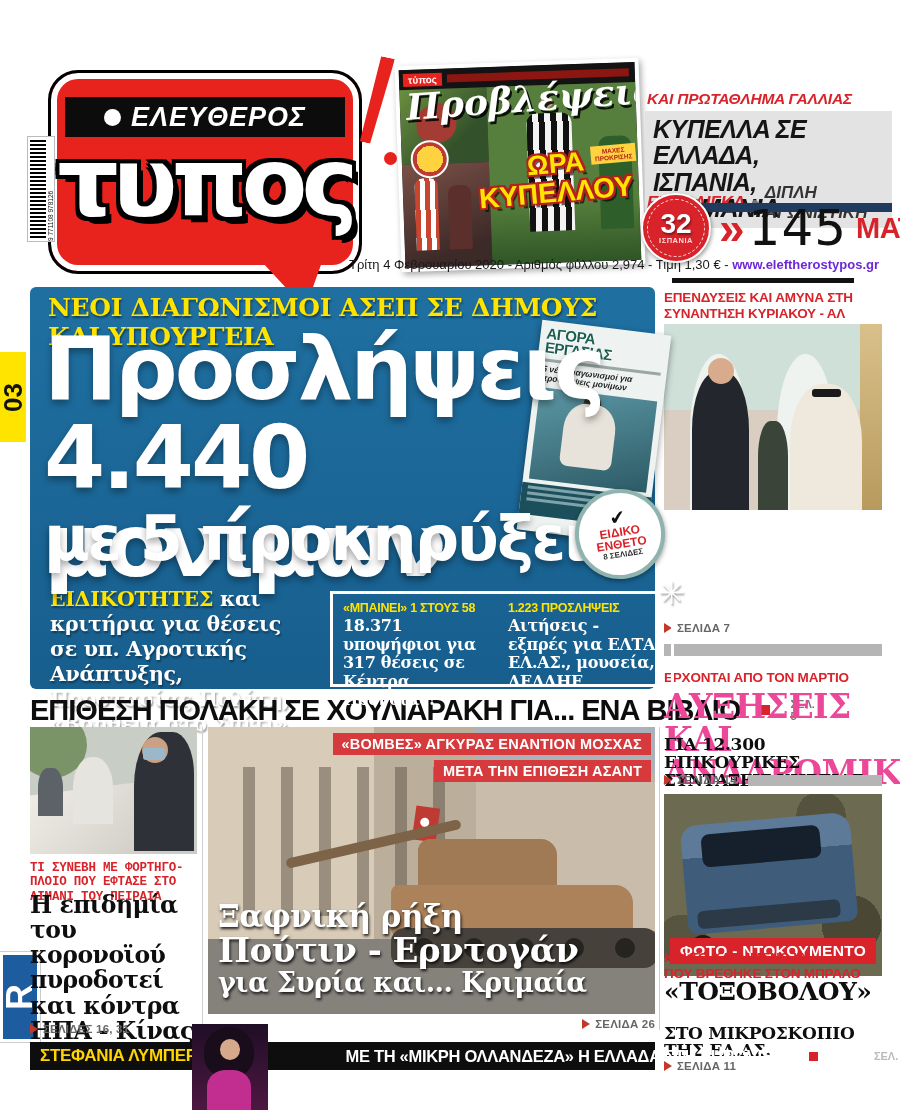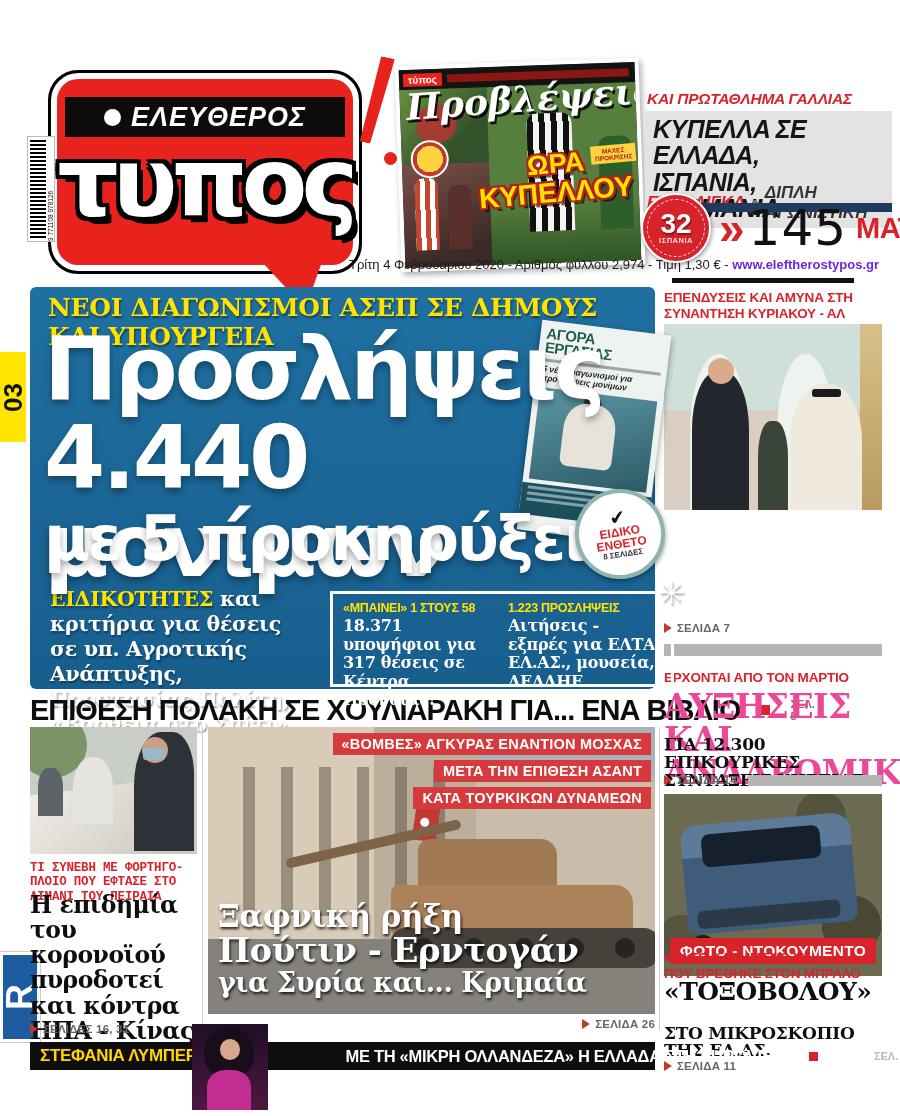--- a/index.html
+++ b/index.html
@@ -407,21 +407,20 @@
     <div id="tk-track">
         <i></i>
         <i></i>
         <i></i>
         <i></i>
         <i></i>
       </div>
     <div class="tk-label-stack">
       <span class="tk-label">«ΒΟΜΒΕΣ» ΑΓΚΥΡΑΣ ΕΝΑΝΤΙΟΝ ΜΟΣΧΑΣ</span>
       <span class="tk-label">ΜΕΤΑ ΤΗΝ ΕΠΙΘΕΣΗ ΑΣΑΝΤ</span>
-      <span class="tk-label">ΚΑΤΑ ΤΟΥΡΚΙΚΩΝ ΔΥΝΑΜΕΩΝ</span>
     </div>
     <div id="tk-head">
       <div class="l1">Ξαφνική ρήξη</div>
       <div class="l2">Πούτιν - Ερντογάν</div>
       <div class="l3">για Συρία και... Κριμαία</div>
     </div>
   </div>
   <div class="abs" id="tk-pref">
     <div class="pref">
       <i class="tri"></i>

